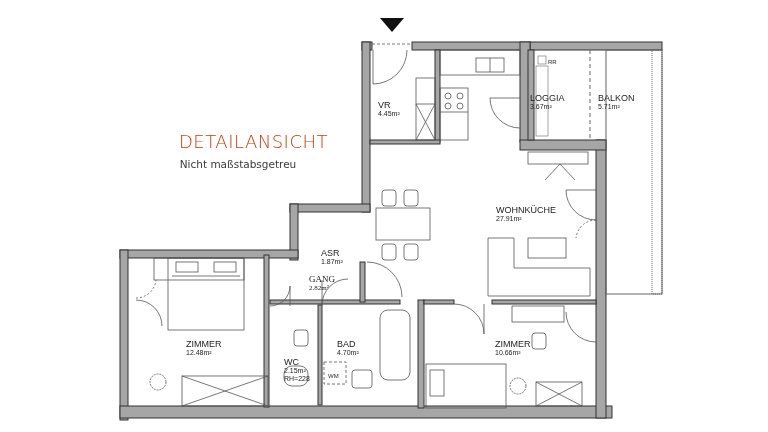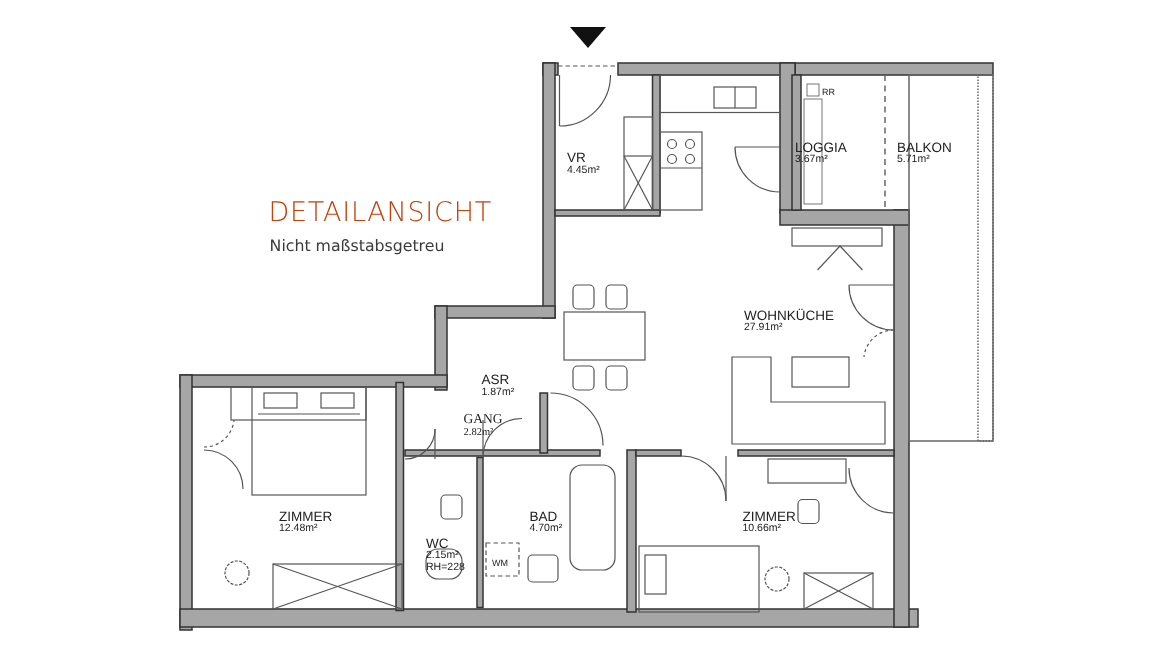--- a/index.html
+++ b/index.html
@@ -158,16 +158,16 @@
 </svg>
 
 <div class="room-label" style="left:378px;top:100px;"><span>VR</span><span class="area">4.45m²</span></div>
 <div class="room-label" style="left:530px;top:93px;"><span>LOGGIA</span><span class="area">3.67m²</span></div>
 <div class="room-label" style="left:598px;top:93px;"><span>BALKON</span><span class="area">5.71m²</span></div>
 <div class="room-label" style="left:496px;top:205px;"><span>WOHNKÜCHE</span><span class="area">27.91m²</span></div>
 <div class="room-label" style="left:321px;top:228px;margin-top:20px;"><span>ASR</span><span class="area">1.87m²</span></div>
 <div class="room-label" style="left:309px;top:274px;font-family:Liberation Serif, serif;"><span>GANG</span><span class="area">2.82m²</span></div>
 <div class="room-label" style="left:186px;top:339px;"><span>ZIMMER</span><span class="area">12.48m²</span></div>
 <div class="room-label" style="left:284px;top:357px;"><span>WC</span><span class="area">2.15m²</span><span class="area">RH=228</span></div>
-<div class="room-label" style="left:353px;top:339px;"><span>BAD</span><span class="area">4.70m²</span></div>
+<div class="room-label" style="left:337px;top:339px;"><span>BAD</span><span class="area">4.70m²</span></div>
 <div class="room-label" style="left:495px;top:339px;"><span>ZIMMER</span><span class="area">10.66m²</span></div>
 <div class="room-label" style="left:328px;top:371px;font-size:6px;">WM</div>
 <div class="room-label" style="left:548px;top:57px;font-size:6px;">RR</div>
 
 </body></html>

